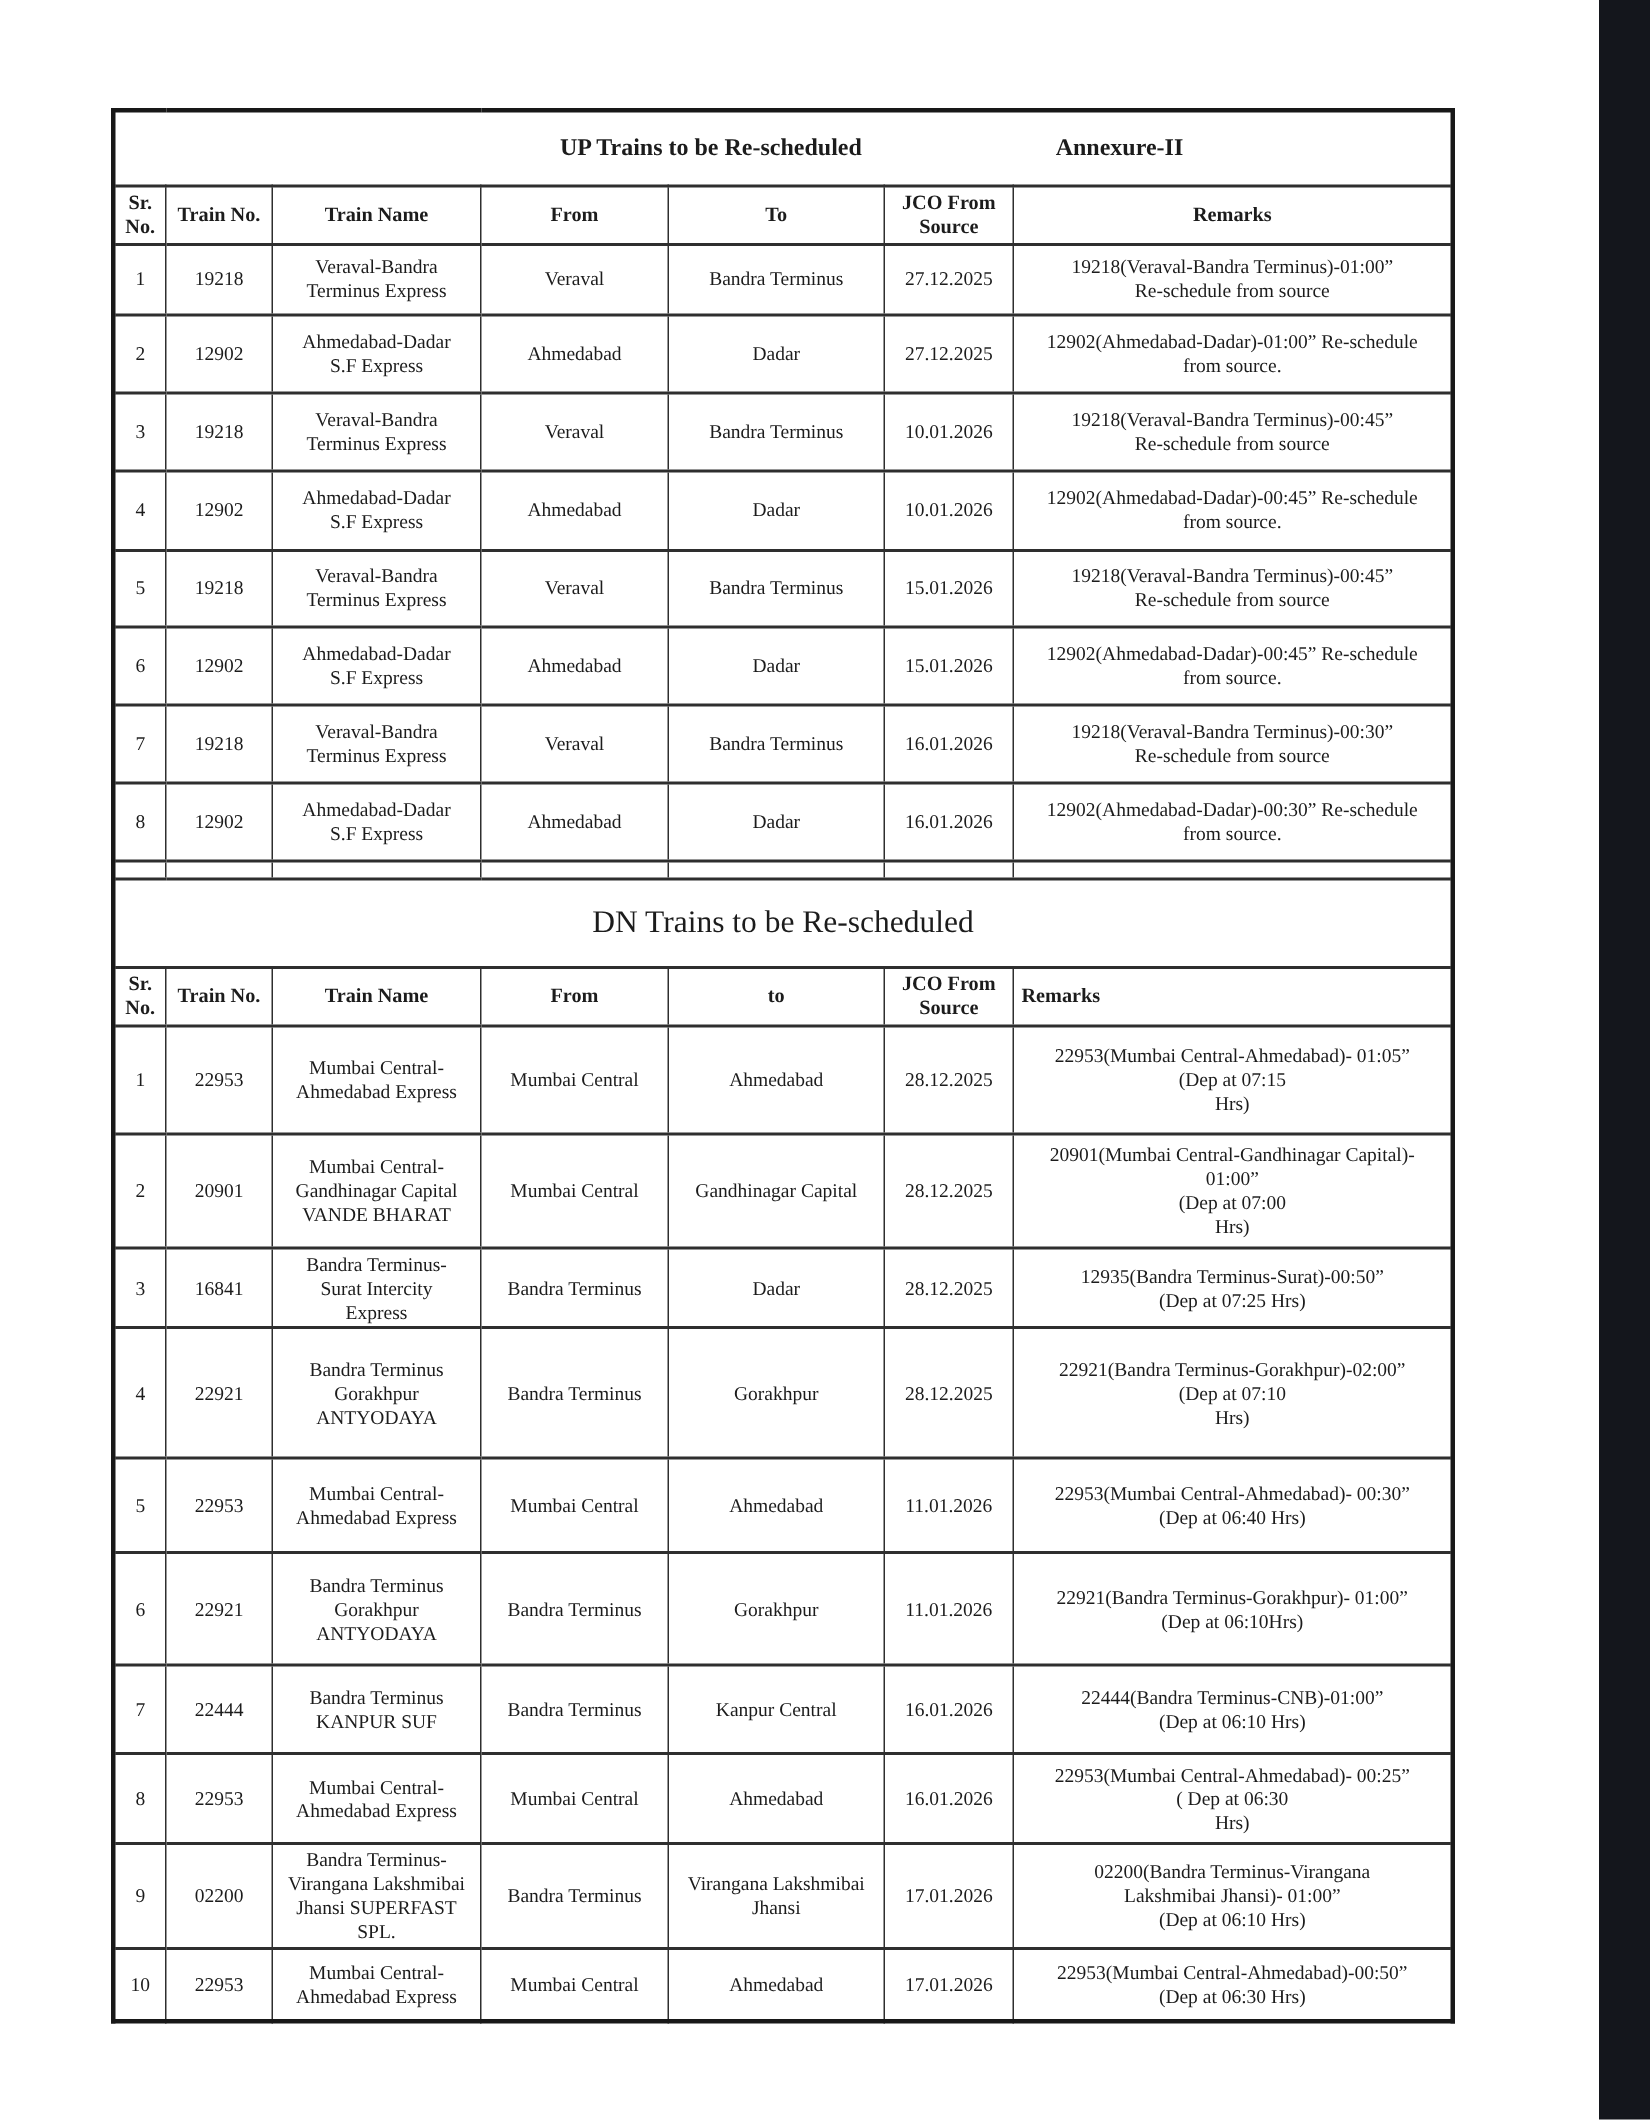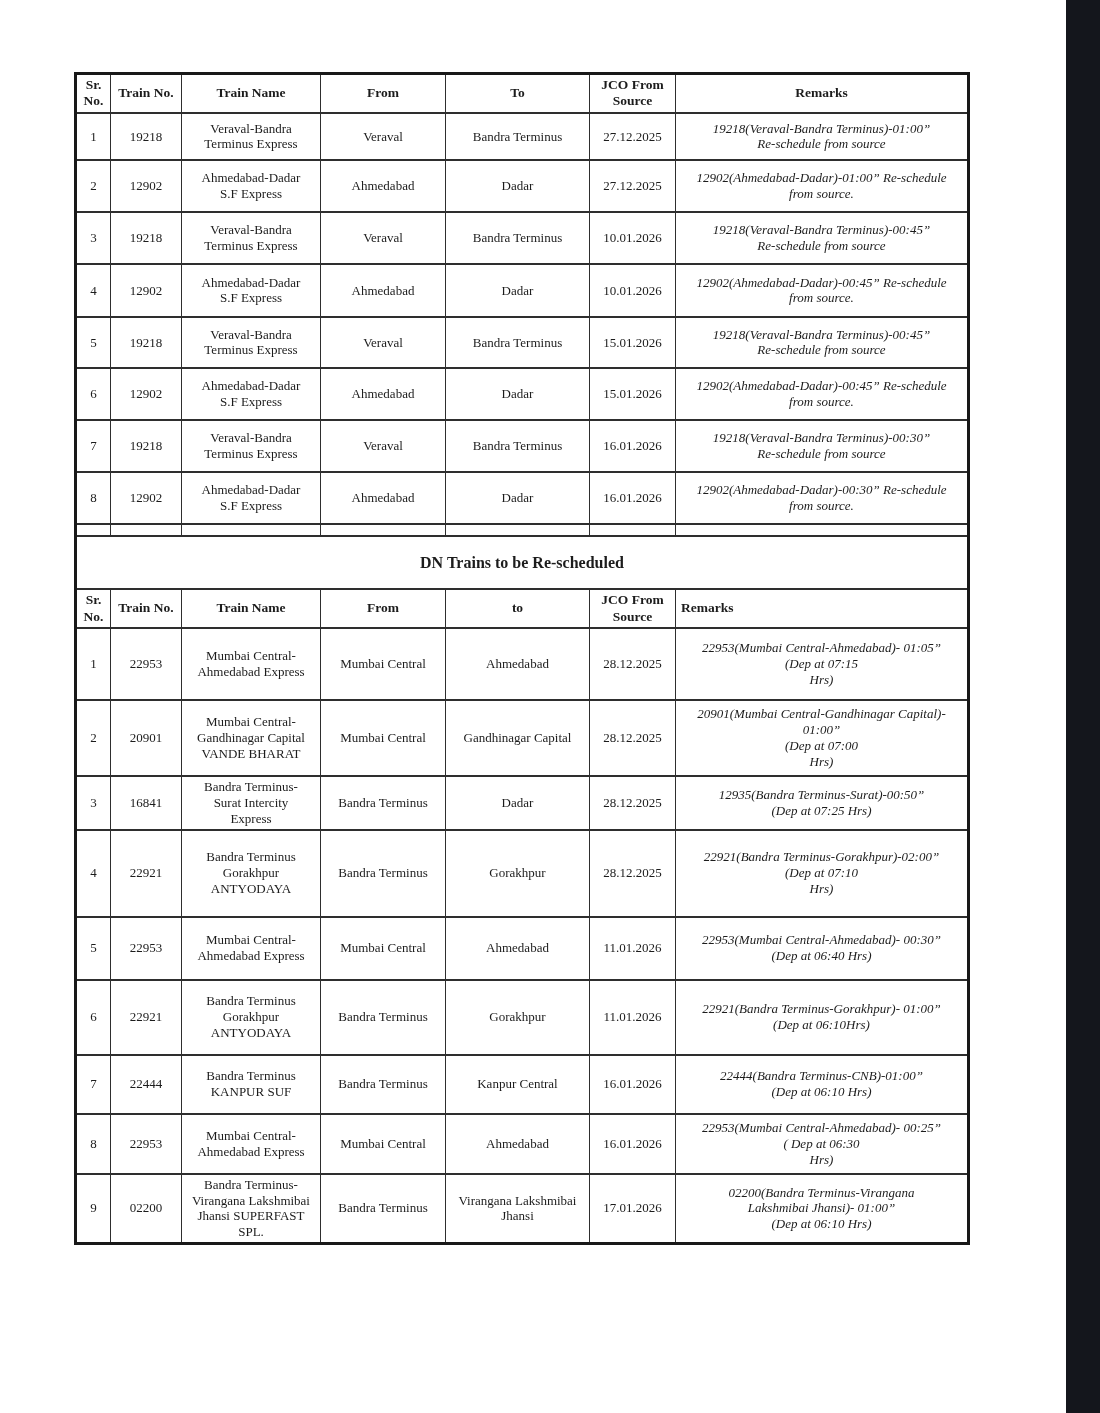--- a/index.html
+++ b/index.html
@@ -44,47 +44,53 @@
   .title-text {
     position: absolute; top: 50%;
     transform: translate(-50%, -50%);
     font-weight: bold; font-size: 16px;
     white-space: nowrap;
   }
   .up-title { left: 44.6%; }
   .annexure { left: 75.2%; }
   tr.dn-title-row td { height: 27px; padding: 0; }
   .dn-title {
-    font-weight: bold; font-size: 16px;
+    font-weight: normal; font-size: 21px;
     display: block; text-align: center;
   }
   tr.header-row { height: 32px; }
   tr.header-row.dn { height: 34px; }
   th.left { text-align: left; padding-left: 5px; }
   tr.spacer-row { height: 12px; }
   tr.spacer-row td { padding: 0; }
-  td.col-remarks { padding: 2px 6px; font-style: italic; }
+  td.col-remarks { padding: 2px 6px; }
 </style>
 </head>
 <body>
 
 <div class="viewer-strip"></div>
 
 <table class="trains">
   <colgroup>
     <col style="width:35px">
       <col style="width:71px">
       <col style="width:139px">
     <col style="width:125px">
       <col style="width:144px">
       <col style="width:86px">
     <col style="width:293px">
   </colgroup>
 
   <tbody>
+    <tr class="title-row">
+      <td colspan="7">
+        <span class="title-text up-title">UP Trains to be Re-scheduled</span>
+        <span class="title-text annexure">Annexure-II</span>
+      </td>
+    </tr>
     <tr class="header-row">
       <th>Sr.
 No.</th>
       <th>Train No.</th>
       <th>Train Name</th>
       <th>From</th>
       <th>To</th>
       <th>JCO From
 Source</th>
       <th>Remarks</th>
@@ -316,14 +322,25 @@
 Jhansi SUPERFAST
 SPL.</td>
         <td class="col-from">Bandra Terminus</td>
         <td class="col-to">Virangana Lakshmibai
 Jhansi</td>
         <td class="col-jco">17.01.2026</td>
         <td class="col-remarks">02200(Bandra Terminus-Virangana
 Lakshmibai Jhansi)- 01:00”
 (Dep at 06:10 Hrs)</td>
       </tr>
+      <tr style="height: 49px;">
+        <td class="col-sr">10</td>
+        <td class="col-train_no">22953</td>
+        <td class="col-name">Mumbai Central-
+Ahmedabad Express</td>
+        <td class="col-from">Mumbai Central</td>
+        <td class="col-to">Ahmedabad</td>
+        <td class="col-jco">17.01.2026</td>
+        <td class="col-remarks">22953(Mumbai Central-Ahmedabad)-00:50”
+(Dep at 06:30 Hrs)</td>
+      </tr>
     </tbody>
 </table>
 
 </body></html>

